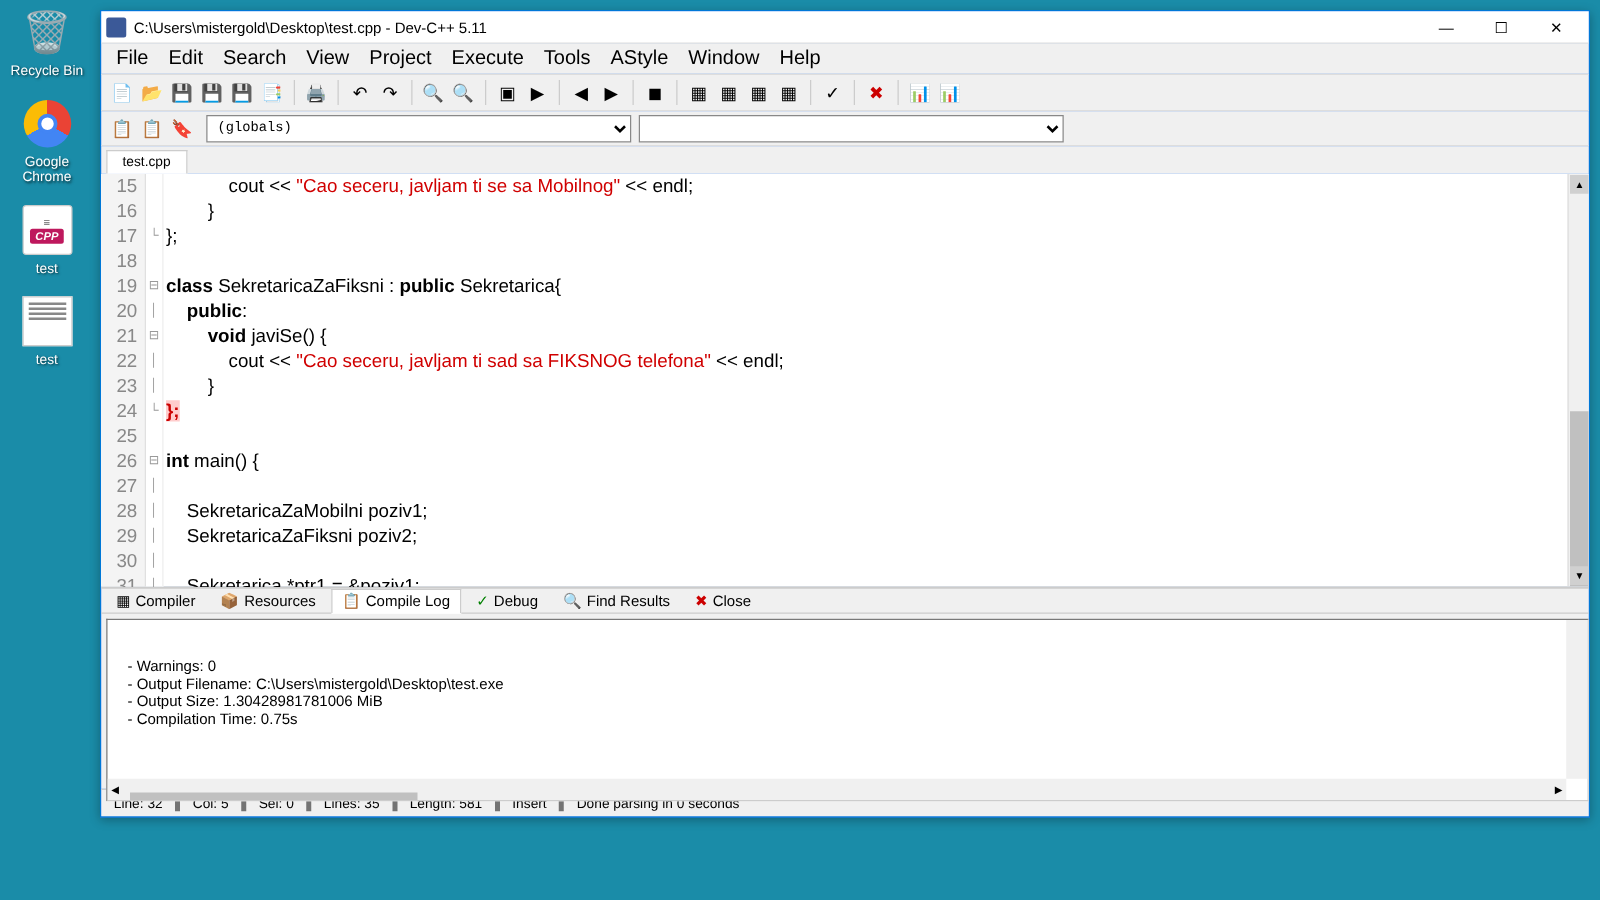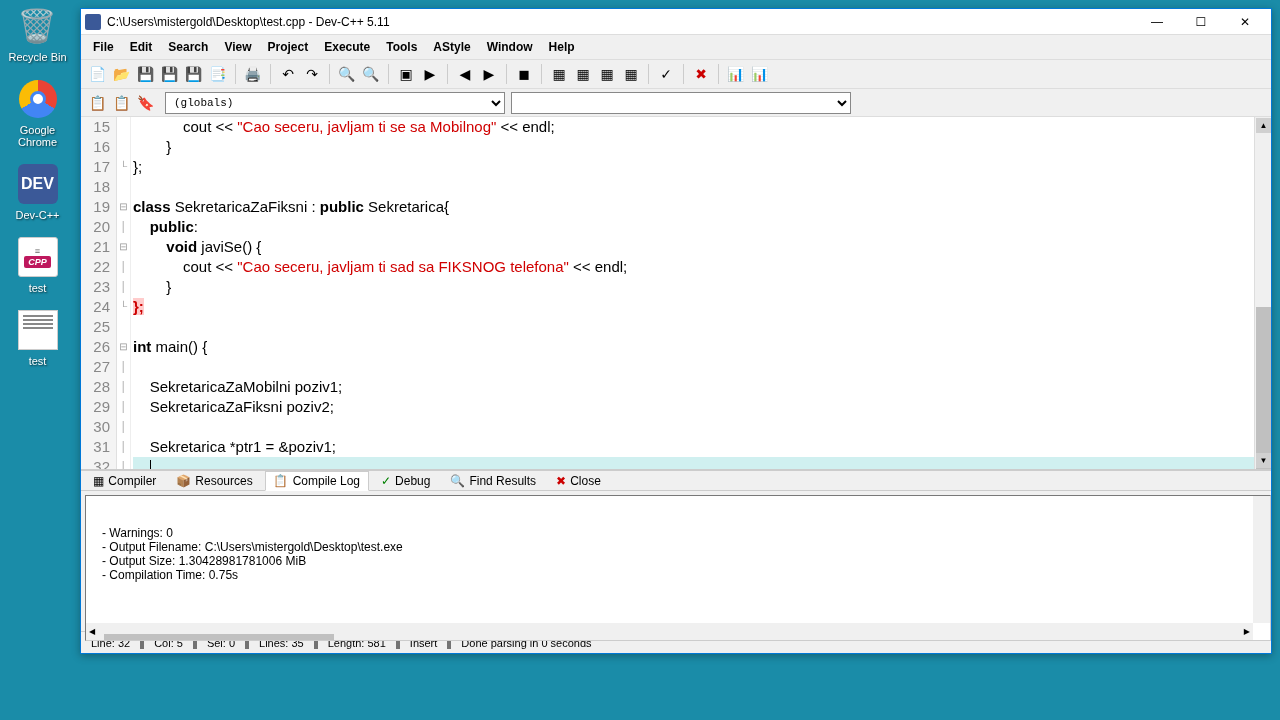--- a/index.html
+++ b/index.html
@@ -20,21 +20,21 @@
 .txt-line { height: 2px; background: #888; }
 
 
 .window { position: absolute; left: 80px; top: 8px; width: 1192px; height: 646px; background: #3b82f6; border: 1px solid #0078d7; box-shadow: 0 2px 8px rgba(0,0,0,0.3); display: flex; flex-direction: column; }
 .title-bar { height: 26px; background: #fff; display: flex; align-items: center; padding: 0 4px; border-bottom: 1px solid #ddd; }
 .title-icon { width: 16px; height: 16px; background: #3b5998; border-radius: 2px; margin-right: 6px; }
 .title-text { flex: 1; font-size: 12px; color: #000; }
 .title-buttons { display: flex; }
 .title-btn { width: 44px; height: 24px; display: flex; align-items: center; justify-content: center; font-size: 12px; cursor: pointer; }
 
-.menu-bar { height: 24px; background: #f0f0f0; display: flex; align-items: center; padding: 0 4px; font-size: 12px; font-weight: bold; }
+.menu-bar { height: 24px; background: #f0f0f0; display: flex; align-items: flex-start; padding: 0 4px; font-size: 16px; }
 .menu-item { padding: 3px 8px; cursor: pointer; }
 
 .toolbar { height: 30px; background: #f0f0f0; display: flex; align-items: center; padding: 2px 6px; gap: 2px; border-top: 1px solid #ddd; border-bottom: 1px solid #ddd; }
 .tool-btn { width: 22px; height: 22px; display: flex; align-items: center; justify-content: center; border: 1px solid transparent; cursor: pointer; font-size: 14px; }
 .tool-sep { width: 1px; height: 20px; background: #ccc; margin: 0 4px; }
 .compiler-select { width: 240px; height: 22px; font-family: "Courier New", monospace; font-size: 11px; border: 1px solid #888; background: #fff; padding: 0 4px; margin-left: auto; }
 
 .toolbar2 { height: 28px; background: #f0f0f0; display: flex; align-items: center; padding: 2px 6px; gap: 2px; border-bottom: 1px solid #ddd; }
 .combo { height: 22px; font-family: "Courier New", monospace; font-size: 11px; border: 1px solid #888; background: #fff; padding: 0 4px; }
 .combo.globals { width: 340px; margin-left: 6px; }
@@ -92,26 +92,20 @@
   <div class="desktop-icon">
     <div class="icon-img">
         <div class="chrome-circle">
           <div class="chrome-inner"></div>
         </div>
       </div>
     <div class="label">Google Chrome</div>
   </div>
   <div class="desktop-icon">
     <div class="icon-img">
-        <div class="dev-icon">DEV</div>
-      </div>
-    <div class="label">Dev-C++</div>
-  </div>
-  <div class="desktop-icon">
-    <div class="icon-img">
         <div class="cpp-icon">
           <div style="color:#666;font-size:9px">≡</div>
           <div class="cpp-label">CPP</div>
         </div>
       </div>
     <div class="label">test</div>
   </div>
   <div class="desktop-icon">
     <div class="icon-img">
         <div class="txt-icon">
@@ -187,20 +181,23 @@
   </div>
 
   <div class="toolbar2">
     <div class="tool-btn">📋</div>
     <div class="tool-btn">📋</div>
     <div class="tool-btn">🔖</div>
     <select class="combo globals"><option>(globals)</option></select>
     <select class="combo empty"><option></option></select>
   </div>
 
+  <div class="tabs">
+    <div class="tab">test.cpp</div>
+  </div>
 
   <div class="editor-wrap">
     <div class="editor-content">
       <div class="gutter" id="gutter">
           <div class="gutter-line">15</div>
           <div class="gutter-line">16</div>
           <div class="gutter-line">17</div>
           <div class="gutter-line">18</div>
           <div class="gutter-line">19</div>
           <div class="gutter-line">20</div>

